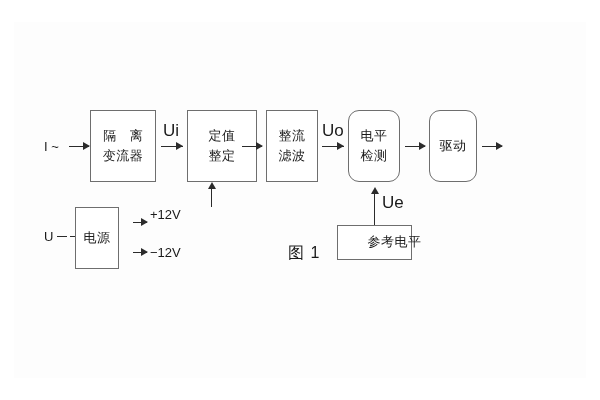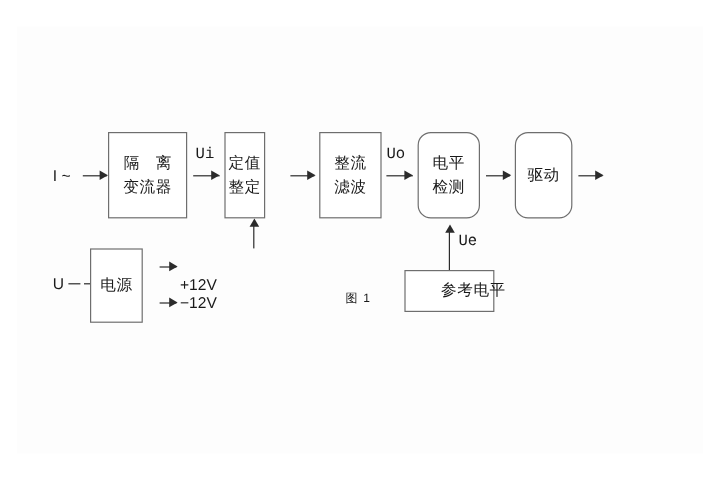--- a/index.html
+++ b/index.html
@@ -45,22 +45,22 @@
   .box.spaced .ln:first-child { letter-spacing: 5px; text-indent: 5px; }
 
   
   .lbl {
     position: absolute;
     color: #1a1a1a;
     font-size: 13px;
     white-space: nowrap;
     line-height: 1;
   }
-  .lbl.sig { font-size: 13px; font-family: Liberation Mono, monospace; }
-  .lbl.cap { font-size: 10px; letter-spacing: 1px; }
+  .lbl.sig { font-size: 17px; }
+  .lbl.cap { font-size: 16px; letter-spacing: 1px; }
 
   
   .hline {
     position: absolute;
     height: 0;
     border-top: 1.4px solid #2b2b2b;
   }
   .vline {
     position: absolute;
     width: 0;
@@ -99,21 +99,21 @@
 
   <div class="box spaced" style="left:90px; top:110px; width:66px; height:72px;">
     <span class="ln">隔 离</span>
     <span class="ln">变流器</span>
   </div>
 
   <div class="lbl sig" style="left:163px; top:122px;">Ui</div>
   <div class="hline" style="left:161px; top:146px; width:22px;"></div>
   <div class="arrow-r" style="left:176px; top:142px;"></div>
 
-  <div class="box" style="left:187px; top:110px; width:34px; height:72px;">
+  <div class="box" style="left:187px; top:110px; width:70px; height:72px;">
     <span class="ln">定值</span>
     <span class="ln">整定</span>
   </div>
 
   <div class="hline" style="left:242px; top:146px; width:20px;"></div>
   <div class="arrow-r" style="left:256px; top:142px;"></div>
 
   <div class="box" style="left:266px; top:110px; width:52px; height:72px;">
     <span class="ln">整流</span>
     <span class="ln">滤波</span>
@@ -143,21 +143,21 @@
   <div class="dash" style="left:57px; top:236px; width:10px;"></div>
   <div class="hline" style="left:70px; top:236px; width:18px;"></div>
   <div class="arrow-r" style="left:82px; top:232px;"></div>
 
   <div class="box" style="left:75px; top:207px; width:44px; height:62px;">
     <span class="ln">电源</span>
   </div>
 
   <div class="hline" style="left:133px; top:222px; width:14px;"></div>
   <div class="arrow-r" style="left:141px; top:218px;"></div>
-  <div class="lbl" style="left:150px; top:231px;">+12V</div>
+  <div class="lbl" style="left:150px; top:208px;">+12V</div>
 
   <div class="hline" style="left:133px; top:252px; width:14px;"></div>
   <div class="arrow-r" style="left:141px; top:248px;"></div>
   <div class="lbl" style="left:150px; top:246px;">−12V</div>
 
 
   <div class="vline" style="left:211px; top:186px; height:21px;"></div>
   <div class="arrow-u" style="left:208px; top:182px;"></div>
 
   <div class="box" style="left:337px; top:225px; width:75px; height:35px;padding-left:40px;">

